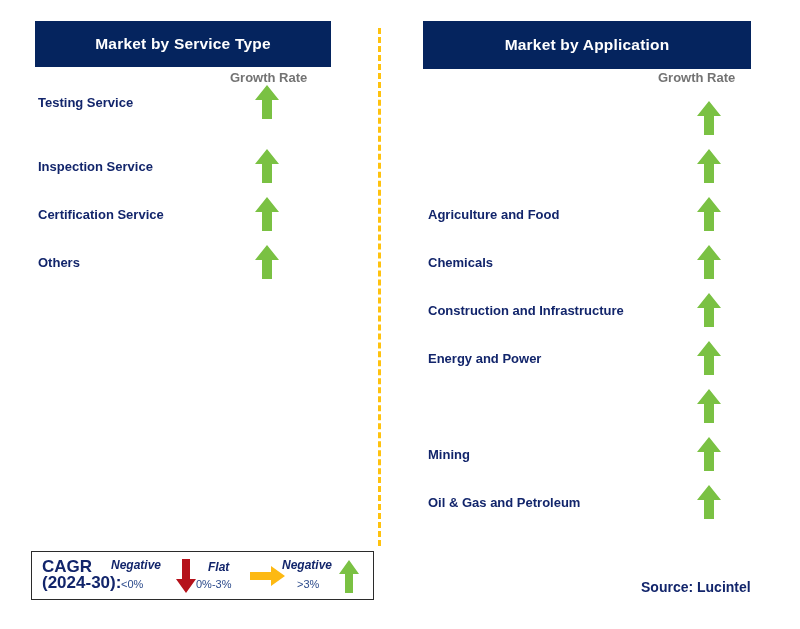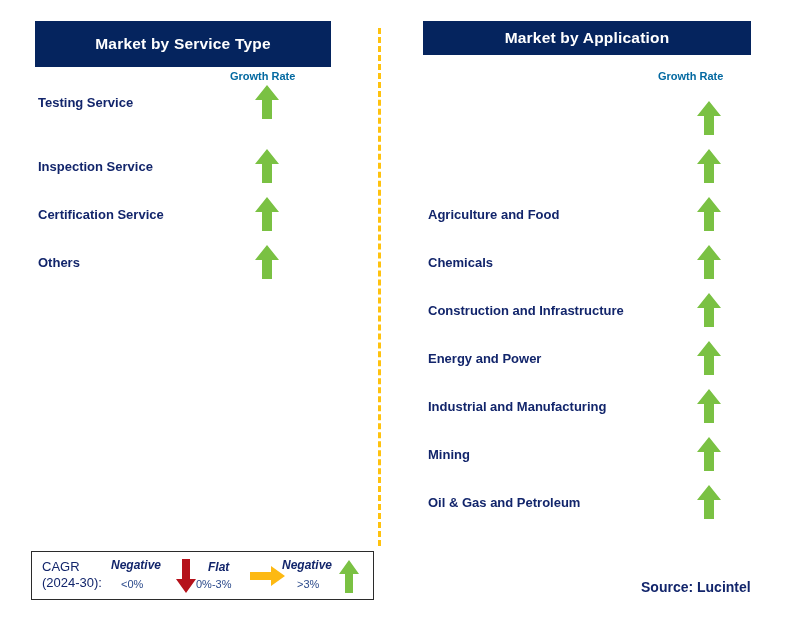--- a/index.html
+++ b/index.html
@@ -38,28 +38,28 @@
   #panel-service .panel-header {
     left: 35px;
     top: 21px;
     width: 296px;
     height: 46px;
   }
   #panel-app .panel-header {
     left: 28px;
     top: 21px;
     width: 328px;
-    height: 34px;
+    height: 48px;
   }
 
   .growth-rate-label {
     position: absolute;
-    font-size: 11px;
-    font-weight: bold;
-    color: #0369a1;
+    font-size: 13px;
+    font-weight: bold;
+    color: #737373;
     white-space: nowrap;
   }
   #panel-service .growth-rate-label { left: 230px; top: 70px; }
   #panel-app     .growth-rate-label { left: 263px; top: 70px; }
 
   
   .rows { position: absolute; left: 0; top: 0; width: 100%; }
   .row {
     position: absolute;
     left: 0;
@@ -109,22 +109,22 @@
     width: 343px;
     height: 49px;
     border: 1.5px solid #2b2b2b;
     background: #ffffff;
     box-sizing: border-box;
   }
   .legend-cagr {
     position: absolute;
     left: 10px;
     top: 7px;
-    font-size: 13px;
-    font-weight: normal;
+    font-size: 17px;
+    font-weight: bold;
     color: #12256b;
     line-height: 16px;
   }
   .legend-entry { position: absolute; top: 0; height: 100%; }
   .legend-title {
     position: absolute;
     font-size: 12px;
     font-weight: bold;
     font-style: italic;
     color: #12256b;
@@ -229,21 +229,20 @@
             <polygon class="arrow-up-green" points="13,1 25,16 18,16 18,35 8,35 8,16 1,16"></polygon>
           </svg></span>
       </div>
       <div class="row" style="top: 334px;">
         <span class="row-label">Energy and Power</span>
         <span class="row-icon"><svg viewBox="0 0 26 36" width="26" height="36" aria-hidden="true">
             <polygon class="arrow-up-green" points="13,1 25,16 18,16 18,35 8,35 8,16 1,16"></polygon>
           </svg></span>
       </div>
       <div class="row" style="top: 382px;">
-        <span class="row-label">Industrial and Manufacturing</span>
         <span class="row-icon"><svg viewBox="0 0 26 36" width="26" height="36" aria-hidden="true">
             <polygon class="arrow-up-green" points="13,1 25,16 18,16 18,35 8,35 8,16 1,16"></polygon>
           </svg></span>
       </div>
       <div class="row" style="top: 430px;">
         <span class="row-label">Mining</span>
         <span class="row-icon"><svg viewBox="0 0 26 36" width="26" height="36" aria-hidden="true">
             <polygon class="arrow-up-green" points="13,1 25,16 18,16 18,35 8,35 8,16 1,16"></polygon>
           </svg></span>
       </div>

